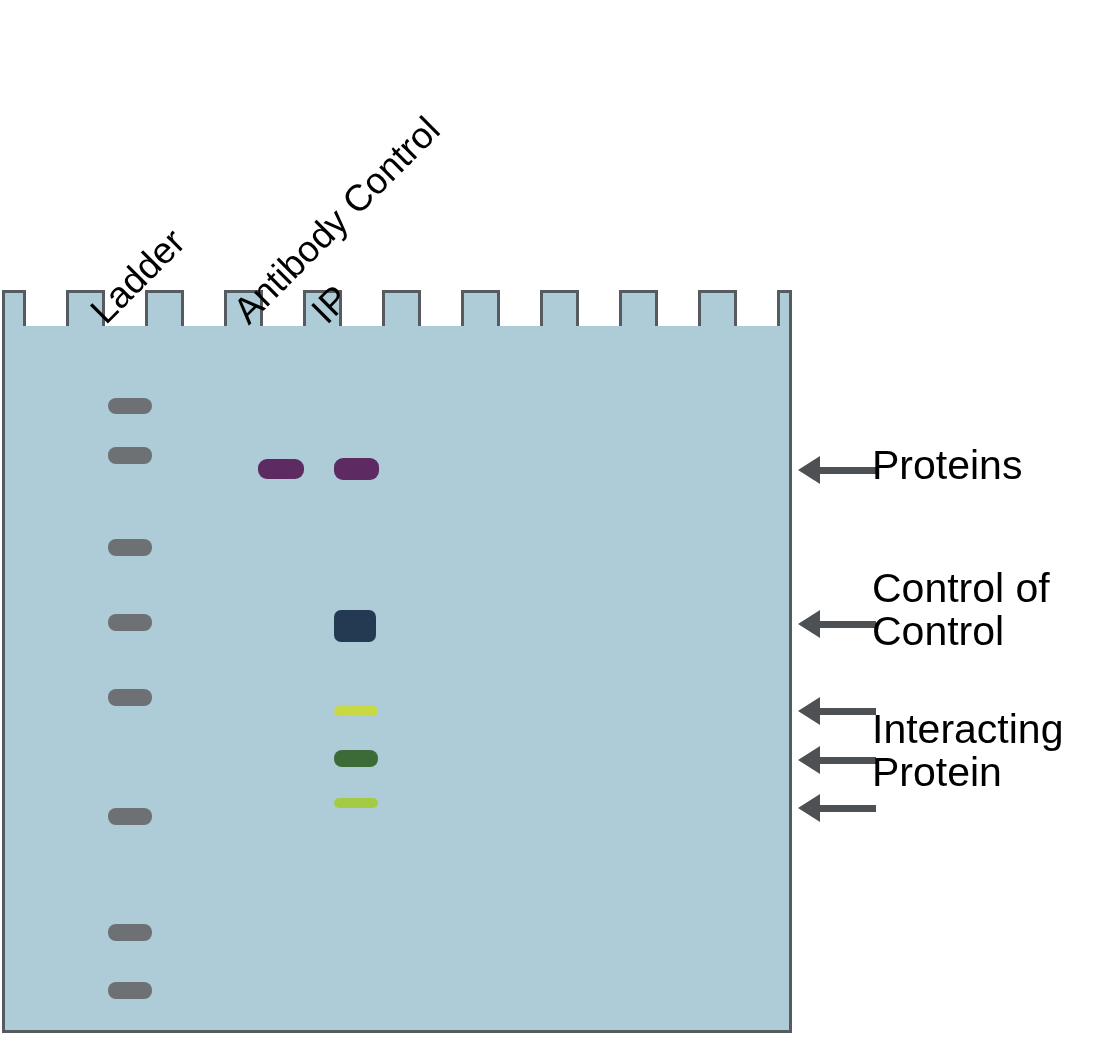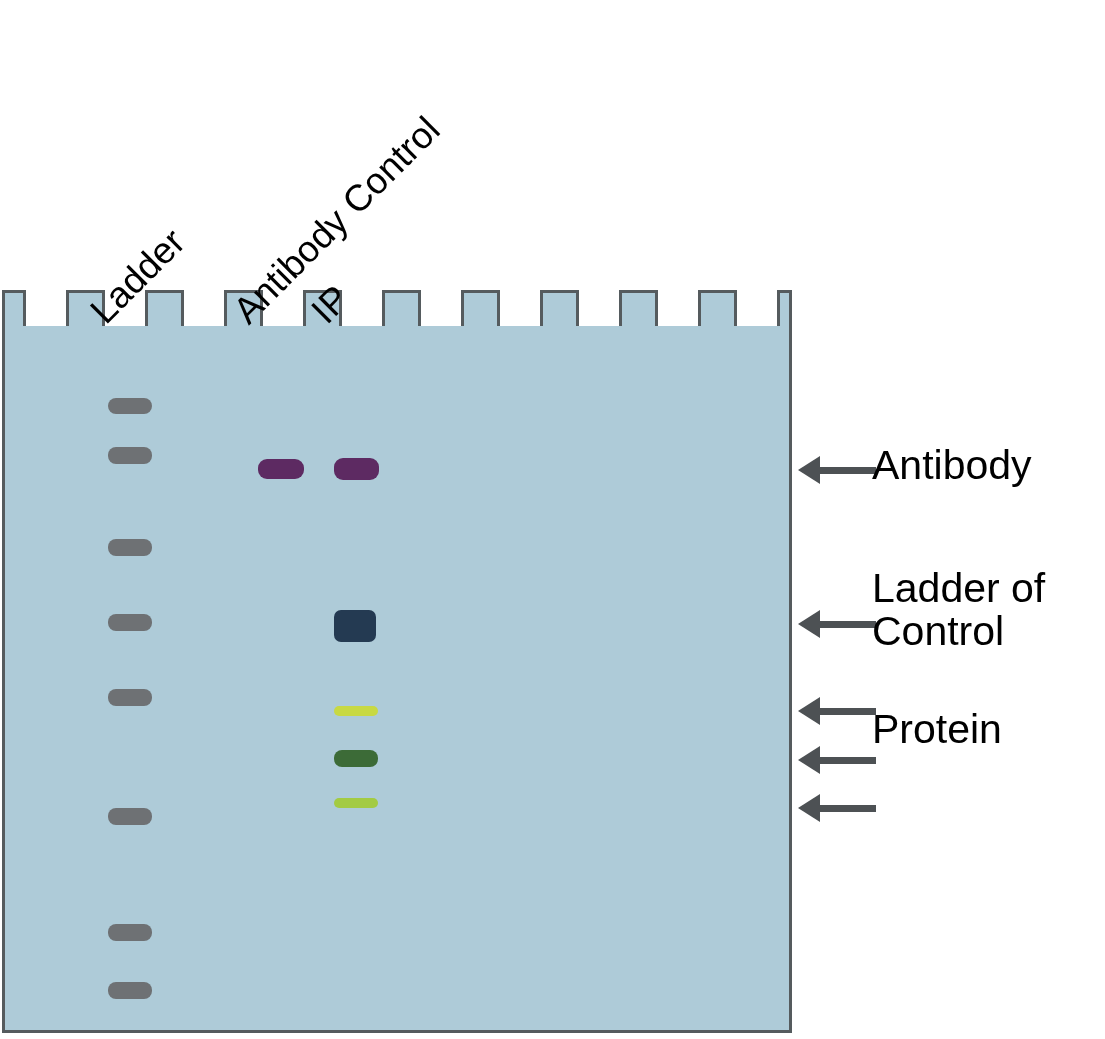--- a/index.html
+++ b/index.html
@@ -156,40 +156,41 @@
   <div class="lane-label" id="lane-label-0" style="left:112px; top:290px;">Ladder</div>
   <div class="lane-label" id="lane-label-1" style="left:255px; top:290px;">Antibody Control</div>
   <div class="lane-label" id="lane-label-2" style="left:333px; top:290px;">IP</div>
 
   <div id="annotations-layer">
       <div class="annot-arrow" style="left: 798px; top: 463px; width: 78px;">
         <div class="head" style="border-right-color: rgb(77, 81, 84);"></div>
         <div class="shaft" style="width: 60px; background: rgb(77, 81, 84);"></div>
       </div>
       <div class="annot-text" style="left: 872px; top: 444px;">
-        <div>Antibody</div>
+        <div>Proteins</div>
       </div>
       <div class="annot-arrow" style="left: 798px; top: 617px; width: 78px;">
         <div class="head" style="border-right-color: rgb(77, 81, 84);"></div>
         <div class="shaft" style="width: 60px; background: rgb(77, 81, 84);"></div>
       </div>
       <div class="annot-text" style="left: 872px; top: 567px;">
-        <div>Ladder of</div>
+        <div>Control of</div>
         <div>Control</div>
       </div>
       <div class="annot-arrow" style="left: 798px; top: 704px; width: 78px;">
         <div class="head" style="border-right-color: rgb(77, 81, 84);"></div>
         <div class="shaft" style="width: 60px; background: rgb(77, 81, 84);"></div>
       </div>
       <div class="annot-arrow" style="left: 798px; top: 753px; width: 78px;">
         <div class="head" style="border-right-color: rgb(77, 81, 84);"></div>
         <div class="shaft" style="width: 60px; background: rgb(77, 81, 84);"></div>
       </div>
       <div class="annot-arrow" style="left: 798px; top: 801px; width: 78px;">
         <div class="head" style="border-right-color: rgb(77, 81, 84);"></div>
         <div class="shaft" style="width: 60px; background: rgb(77, 81, 84);"></div>
       </div>
       <div class="annot-text" style="left: 872px; top: 708px;">
+        <div>Interacting</div>
         <div>Protein</div>
       </div>
     </div>
 
 </div>
 
 </body></html>

